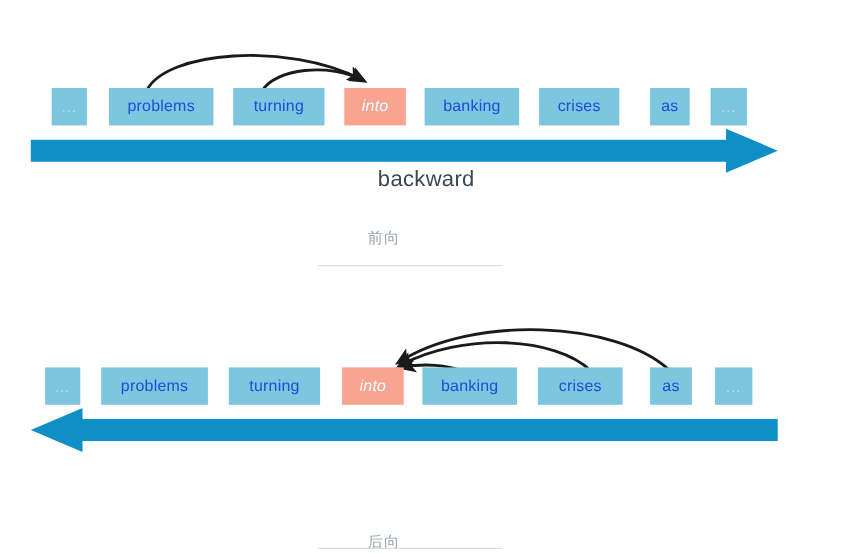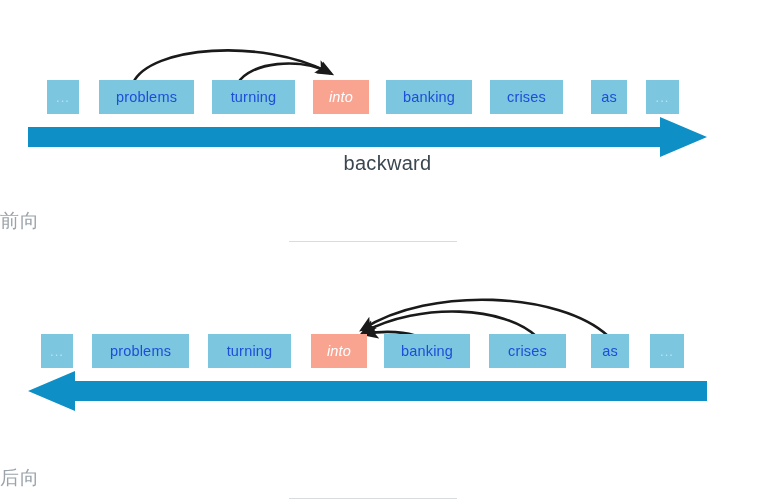--- a/index.html
+++ b/index.html
@@ -80,42 +80,42 @@
     width: 775px;
     text-align: center;
     font-size: 20px;
     color: #3a4750;
     letter-spacing: .3px;
   }
   .caption-zh {
     position: absolute;
     left: 0;
     width: 698px;
-    text-align: left;
-    font-size: 19px;
+    text-align: center;
+    font-size: 14px;
     color: #9aa3aa;
     letter-spacing: 1px;
   }
   .divider {
     position: absolute;
     height: 1px;
     background: #d9dcde;
   }
 
   
   #row-forward-tokens { top: 80px; }
   #row-backward-tokens { top: 334px; }
   #arrow-forward { top: 114px; }
   #arrow-backward { top: 368px; }
   #arcs-forward { top: 24px; height: 60px; }
   #arcs-backward { top: 278px; height: 60px; }
   #label-forward { top: 152px; }
   #label-backward { top: 406px; }
   #zh-forward { top: 208px; }
-  #zh-backward { top: 465px; }
+  #zh-backward { top: 484px; }
   #divider-1 { top: 241px; left: 289px; width: 168px; }
   #divider-2 { top: 498px; left: 289px; width: 168px; }
 </style>
 </head>
 <body>
 
 <div class="stage">
 
   <svg class="arcs" id="arcs-forward" viewBox="0 0 775 60">
     <defs>

